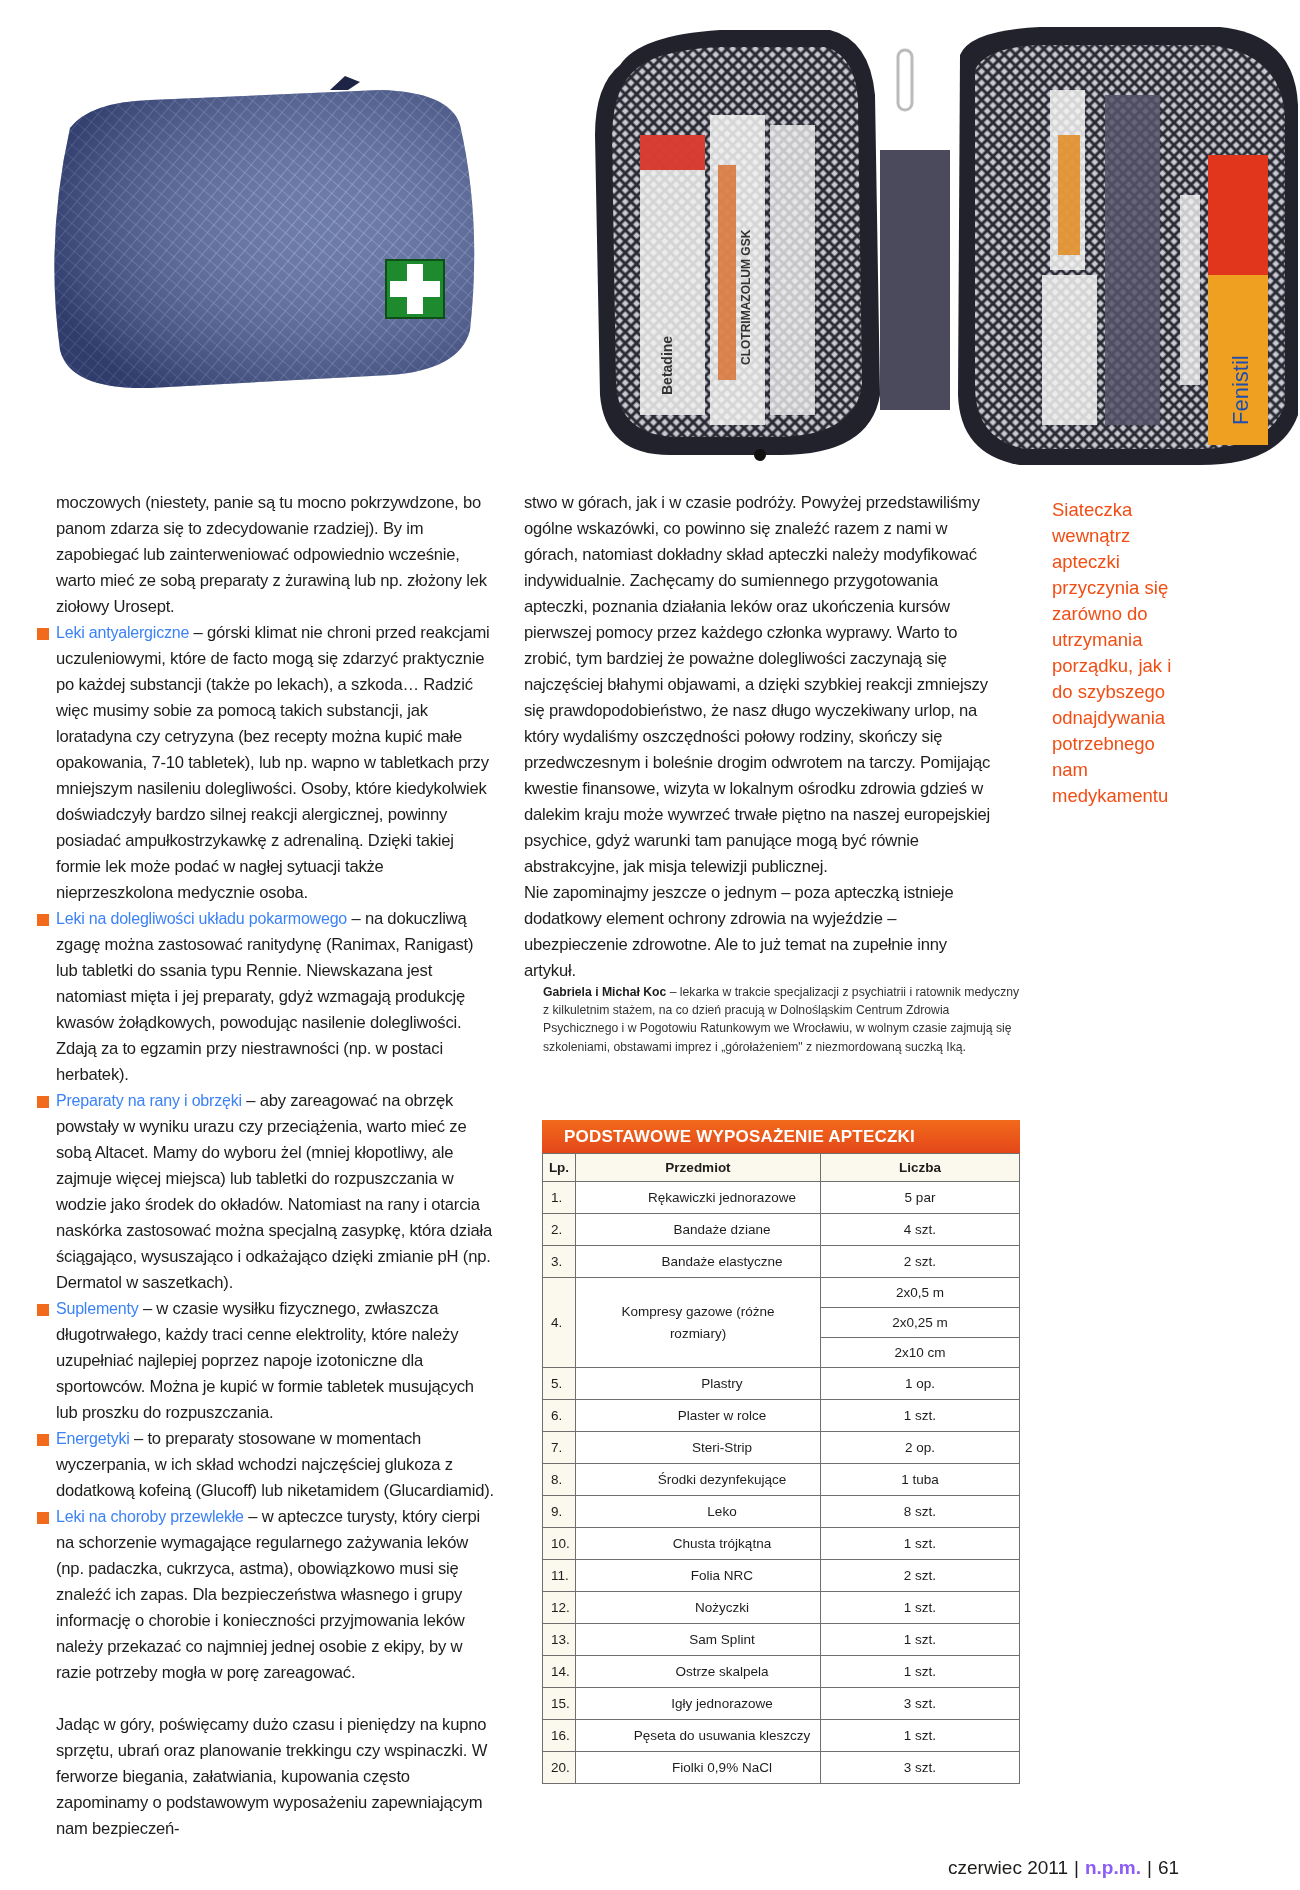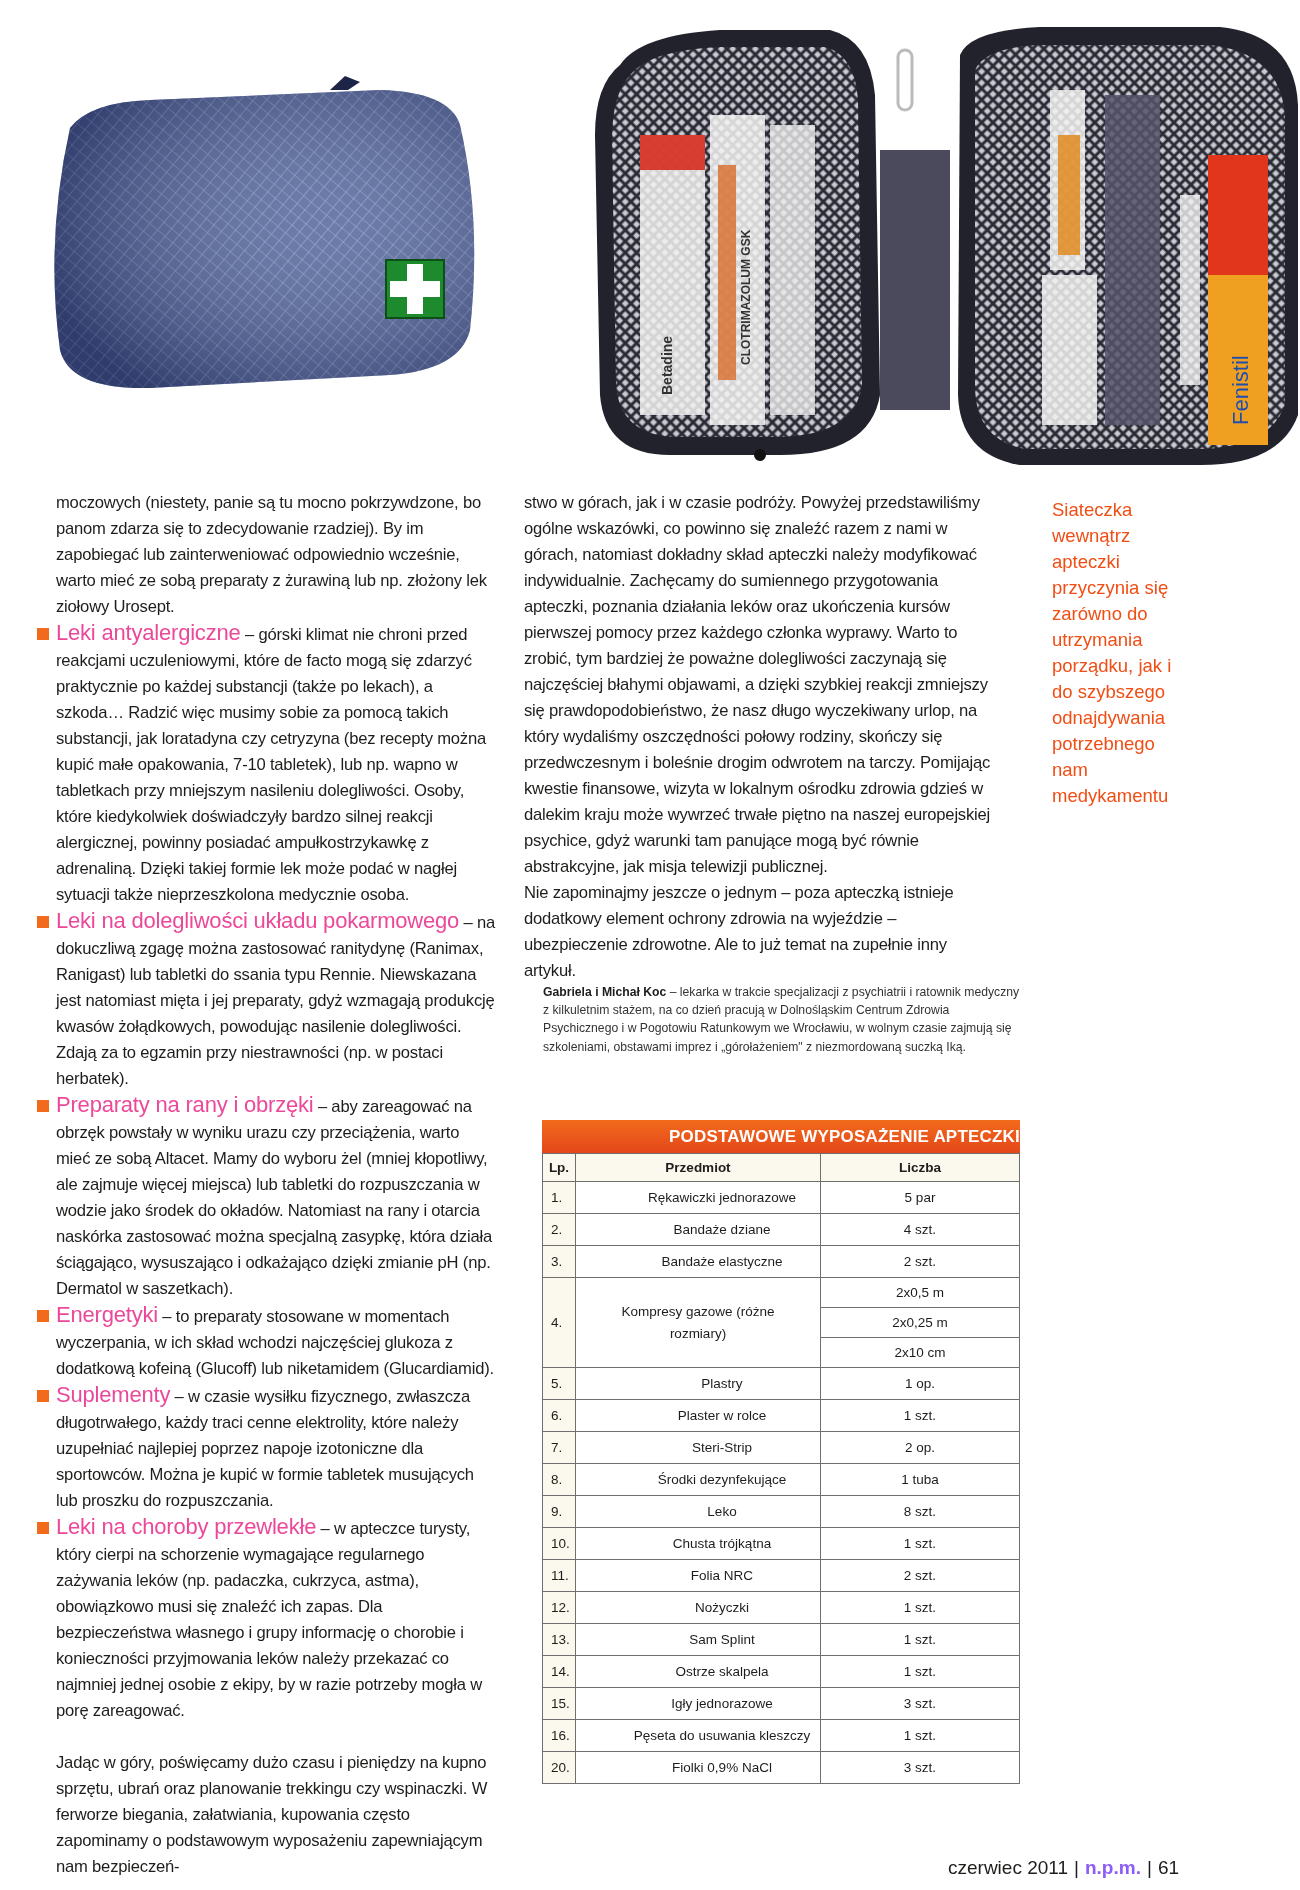--- a/index.html
+++ b/index.html
@@ -11,31 +11,31 @@
   #photo-closed { left: 30px; top: 70px; width: 455px; height: 340px; }
   #photo-open { left: 580px; top: 15px; width: 720px; height: 455px; }
 
   
   .col { position: absolute; font-size: 16.6px; line-height: 26px; letter-spacing: -0.2px; }
   #col-left { left: 56px; top: 490px; width: 440px; }
   #col-mid { left: 524px; top: 490px; width: 470px; }
   .col p { text-align: left; }
   .item { position: relative; }
   .item .bullet { position: absolute; left: -19px; top: 8px; width: 12px; height: 12px; background: #f26a1b; }
-  .item .term { color: #ec4899; font-size: 22px; }
+  .item .term { color: #3b82f6; font-size: 16px; }
   .gap { height: 26px; }
 
   #sidebar-caption { position: absolute; left: 1052px; top: 497px; width: 140px; color: #f04e14; font-size: 18.5px; line-height: 26px; }
 
   #bio { position: absolute; left: 543px; top: 983px; width: 480px; font-size: 12.2px; line-height: 18.2px; color: #333; }
   #bio b { color: #1d1d1b; }
 
   
   #kit-table-wrap { position: absolute; left: 542px; top: 1120px; width: 478px; }
-  #kit-title { background: #f0561a; background: linear-gradient(#f26a1b, #e4471a); color: #fff; font-weight: bold; font-size: 17px; height: 33px; line-height: 33px; padding-left: 22px; letter-spacing: 0.2px; text-align: right; }
+  #kit-title { background: #f0561a; background: linear-gradient(#f26a1b, #e4471a); color: #fff; font-weight: bold; font-size: 17px; height: 33px; line-height: 33px; padding-left: 22px; letter-spacing: 0.2px; }
   table { width: 100%; border-collapse: collapse; font-size: 13.5px; }
   th, td { border: 1.5px solid #6f6f6e; text-align: center; height: 32px; padding: 0; }
   th { font-weight: bold; height: 28px; background: #fbf8ee; }
   td.num { width: 33px; text-align: left; padding-left: 8px; background: #fbf8ee; }
   th.num { width: 33px; }
   td.name { width: 245px; padding-left: 48px; }
   td.sub { height: 30px; }
 
   
   #footer { position: absolute; left: 948px; top: 1857px; font-size: 19px; color: #1d1d1b; }
@@ -120,25 +120,25 @@
   <div class="item">
     <span class="bullet"></span>
     <p><span class="term">Leki na dolegliwości układu pokarmowego</span><span> – na dokuczliwą zgagę można zastosować ranitydynę (Ranimax, Ranigast) lub tabletki do ssania typu Rennie. Niewskazana jest natomiast mięta i jej preparaty, gdyż wzmagają produkcję kwasów żołądkowych, powodując nasilenie dolegliwości. Zdają za to egzamin przy niestrawności (np. w postaci herbatek).</span></p>
   </div>
   <div class="item">
     <span class="bullet"></span>
     <p><span class="term">Preparaty na rany i obrzęki</span><span> – aby zareagować na obrzęk powstały w wyniku urazu czy przeciążenia, warto mieć ze sobą Altacet. Mamy do wyboru żel (mniej kłopotliwy, ale zajmuje więcej miejsca) lub tabletki do rozpuszczania w wodzie jako środek do okładów. Natomiast na rany i otarcia naskórka zastosować można specjalną zasypkę, która działa ściągająco, wysuszająco i odkażająco dzięki zmianie pH (np. Dermatol w saszetkach).</span></p>
   </div>
   <div class="item">
     <span class="bullet"></span>
+    <p><span class="term">Suplementy</span><span> – w czasie wysiłku fizycznego, zwłaszcza długotrwałego, każdy traci cenne elektrolity, które należy uzupełniać najlepiej poprzez napoje izotoniczne dla sportowców. Można je kupić w formie tabletek musujących lub proszku do rozpuszczania.</span></p>
+  </div>
+  <div class="item">
+    <span class="bullet"></span>
     <p><span class="term">Energetyki</span><span> – to preparaty stosowane w momentach wyczerpania, w ich skład wchodzi najczęściej glukoza z dodatkową kofeiną (Glucoff) lub niketamidem (Glucardiamid).</span></p>
-  </div>
-  <div class="item">
-    <span class="bullet"></span>
-    <p><span class="term">Suplementy</span><span> – w czasie wysiłku fizycznego, zwłaszcza długotrwałego, każdy traci cenne elektrolity, które należy uzupełniać najlepiej poprzez napoje izotoniczne dla sportowców. Można je kupić w formie tabletek musujących lub proszku do rozpuszczania.</span></p>
   </div>
   <div class="item">
     <span class="bullet"></span>
     <p><span class="term">Leki na choroby przewlekłe</span><span> – w apteczce turysty, który cierpi na schorzenie wymagające regularnego zażywania leków (np. padaczka, cukrzyca, astma), obowiązkowo musi się znaleźć ich zapas. Dla bezpieczeństwa własnego i grupy informację o chorobie i konieczności przyjmowania leków należy przekazać co najmniej jednej osobie z ekipy, by w razie potrzeby mogła w porę zareagować.</span></p>
   </div>
   <div class="gap"></div>
   <p>Jadąc w góry, poświęcamy dużo czasu i pieniędzy na kupno sprzętu, ubrań oraz planowanie trekkingu czy wspinaczki. W ferworze biegania, załatwiania, kupowania często zapominamy o podstawowym wyposażeniu zapewniającym nam bezpieczeń-</p>
 </div>
 
 <div class="col" id="col-mid">

